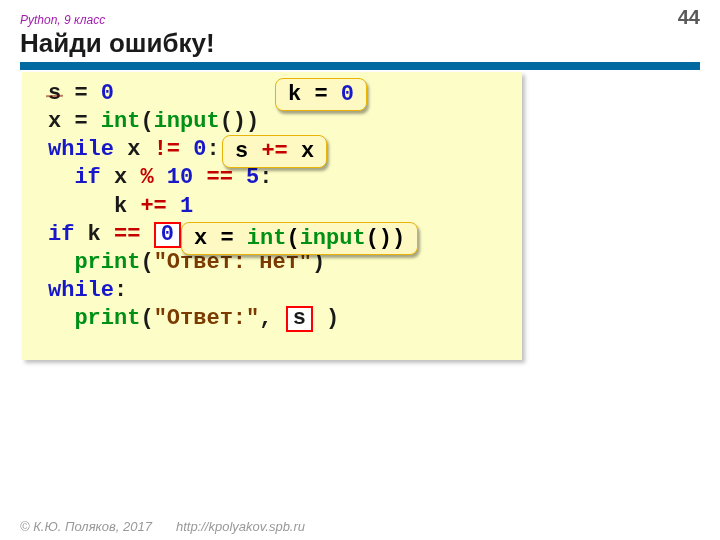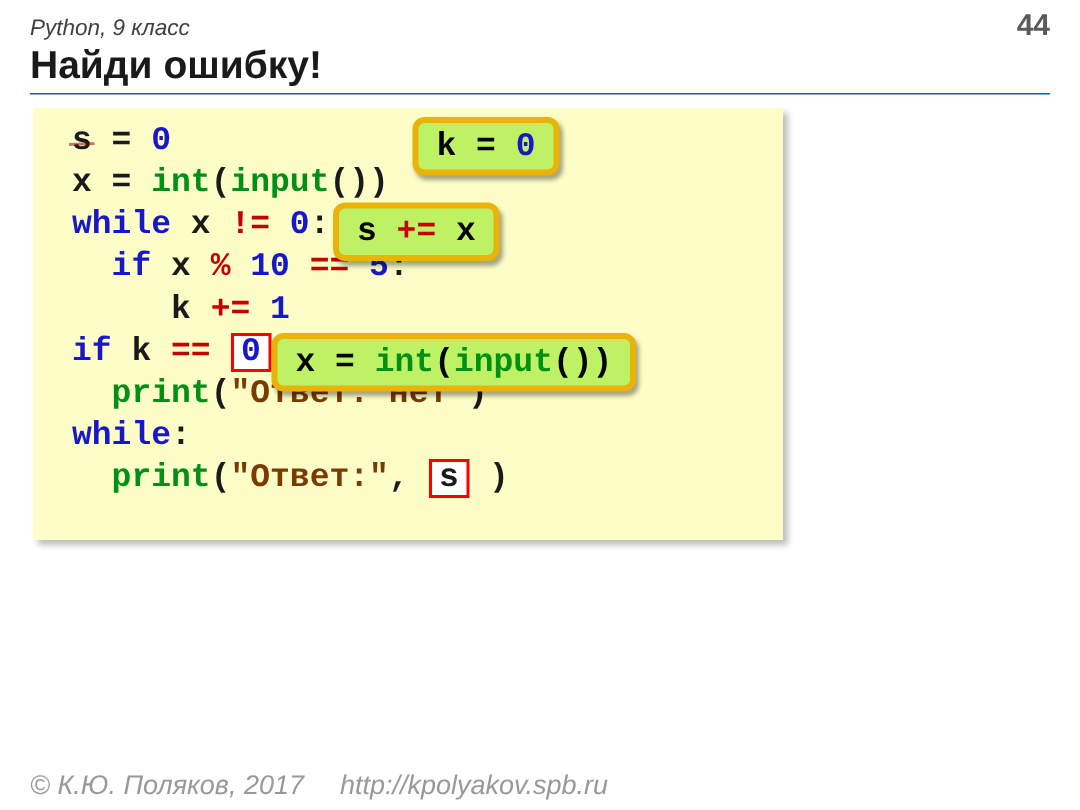--- a/index.html
+++ b/index.html
@@ -1,32 +1,32 @@
 <!DOCTYPE html>
 <html><head>
 <meta charset="utf-8">
 <style>
   * { margin: 0; padding: 0; box-sizing: border-box; }
   html, body { width: 720px; height: 540px; font-family: Arial, Helvetica, sans-serif; background: #fff; }
   .slide { width: 720px; height: 540px; position: relative; }
   .header { position: absolute; top: 6px; left: 20px; right: 20px; display: flex; justify-content: space-between; align-items: baseline; }
-  .header-left { font-style: italic; color: #404040; font-size: 15px; }
+  .header-left { font-style: italic; color: #a21caf; font-size: 12px; }
   .header-right { font-weight: bold; color: #5a5a5a; font-size: 20px; margin-left: 22px; }
-  .title { position: absolute; top: 28px; left: 20px; right: 20px; font-size: 26px; font-weight: bold; color: #1a1a1a; border-bottom: 1px solid #0369a1; padding-bottom: 3px; }
+  .title { position: absolute; top: 28px; left: 20px; right: 20px; font-size: 26px; font-weight: bold; color: #1a1a1a; border-bottom: 8px solid #0369a1; padding-bottom: 3px; }
   .codebox { position: absolute; top: 72px; left: 22px; width: 500px; height: 288px; background: #fdfdc7; box-shadow: 3px 3px 4px rgba(0,0,0,0.25); padding: 8px 14px 10px 26px; font-family: "Courier New", monospace; font-size: 22px; font-weight: bold; line-height: 1.28; color: #1a1a1a; }
   .kw { color: #1818c8; }
   .num { color: #1818c8; }
   .fn { color: #009016; }
   .op { color: #c50000; }
   .str { color: #7a3a00; }
-  .answer-box { position: absolute; z-index: 2; background: #bef264; border: 4px solid #eab308; border-radius: 8px; box-shadow: 2px 3px 3px rgba(0,0,0,0.35); font-family: "Courier New", monospace; font-weight: bold; font-size: 22px; padding: 3px 12px; white-space: nowrap; }
+  .answer-box { position: absolute; z-index: 2; background: #fef9c3; border: 1px solid #eab308; border-radius: 8px; box-shadow: 2px 3px 3px rgba(0,0,0,0.35); font-family: "Courier New", monospace; font-weight: bold; font-size: 22px; padding: 3px 12px; white-space: nowrap; }
   .inline-hl { display: inline-block; border: 2px solid #ff0000; background: #fff; padding: 0 5px; line-height: 1.0; }
   .struck { position: relative; display: inline-block; }
   .struck::after { content: ""; position: absolute; left: -2px; right: -2px; top: 52%; border-top: 2px solid rgba(120,0,0,0.5); transform: rotate(-2deg); }
-  .footer { position: absolute; bottom: 6px; left: 20px; display: flex; gap: 24px; font-size: 18px; font-style: italic; color: #999; }
+  .footer { position: absolute; bottom: 6px; left: 20px; display: flex; gap: 24px; font-size: 13px; font-style: italic; color: #999; }
 </style>
 </head>
 <body>
 
 <div class="slide">
 
   <div class="header">
     <span class="header-left">Python, 9 класс</span>
     <span class="header-right">44</span>
   </div>

